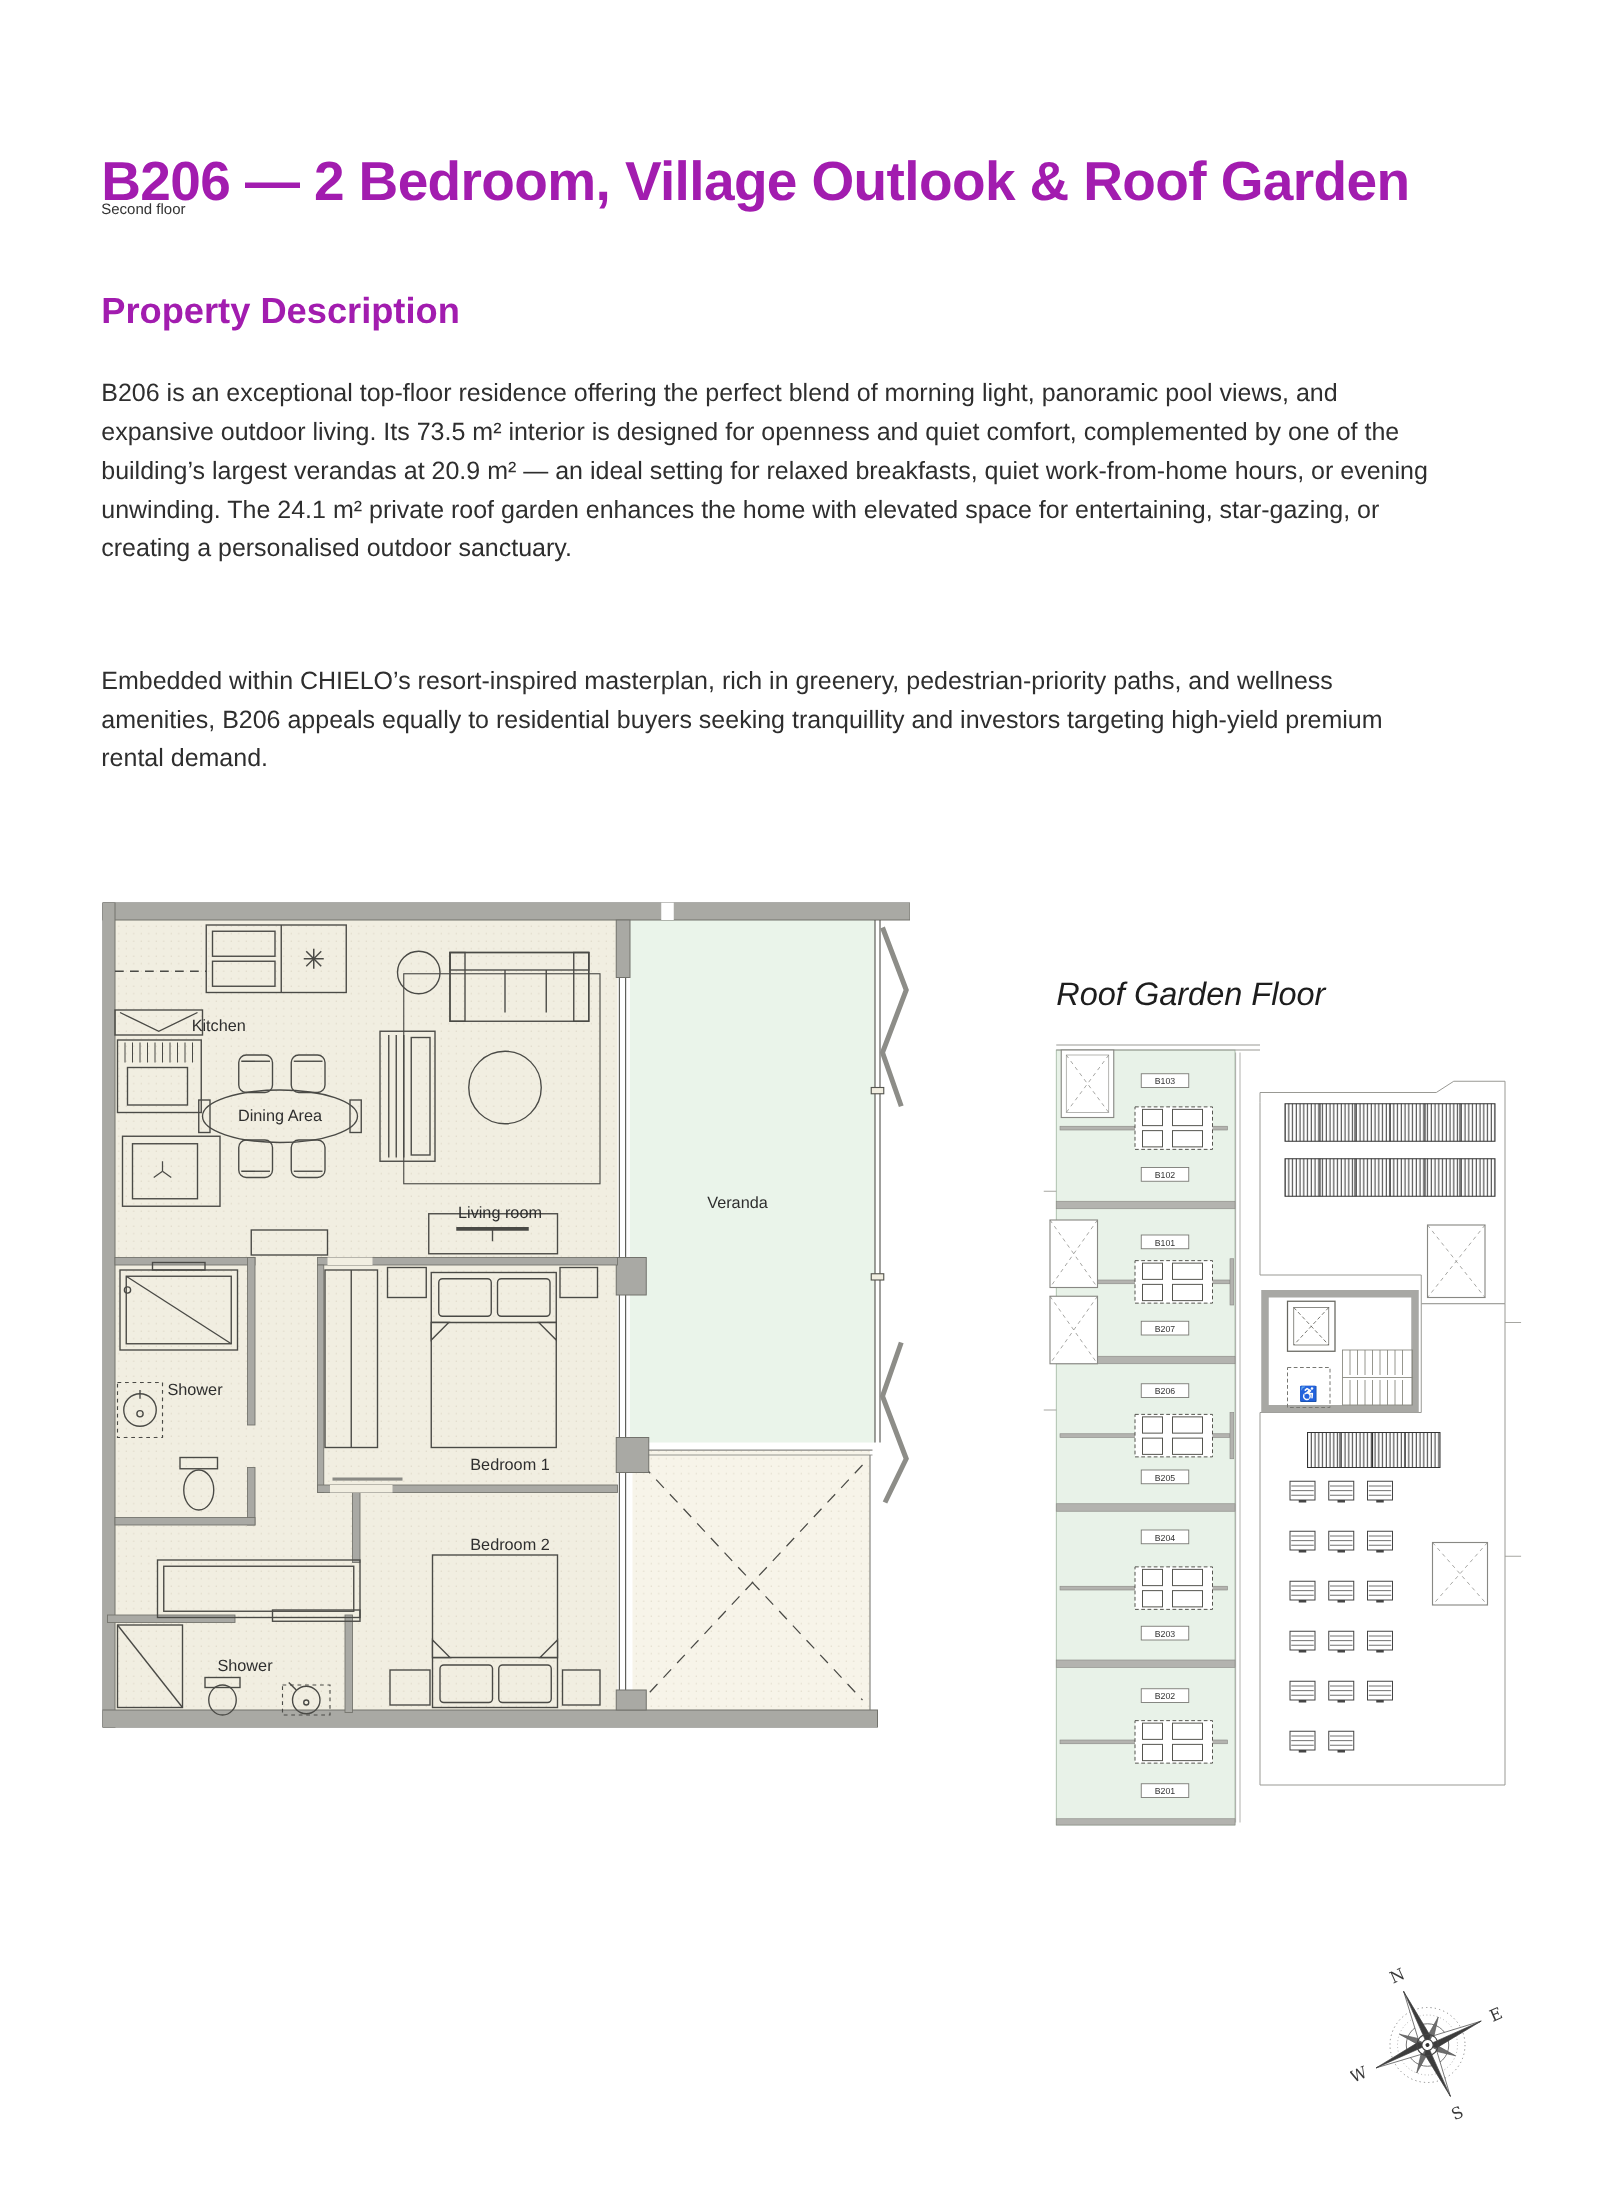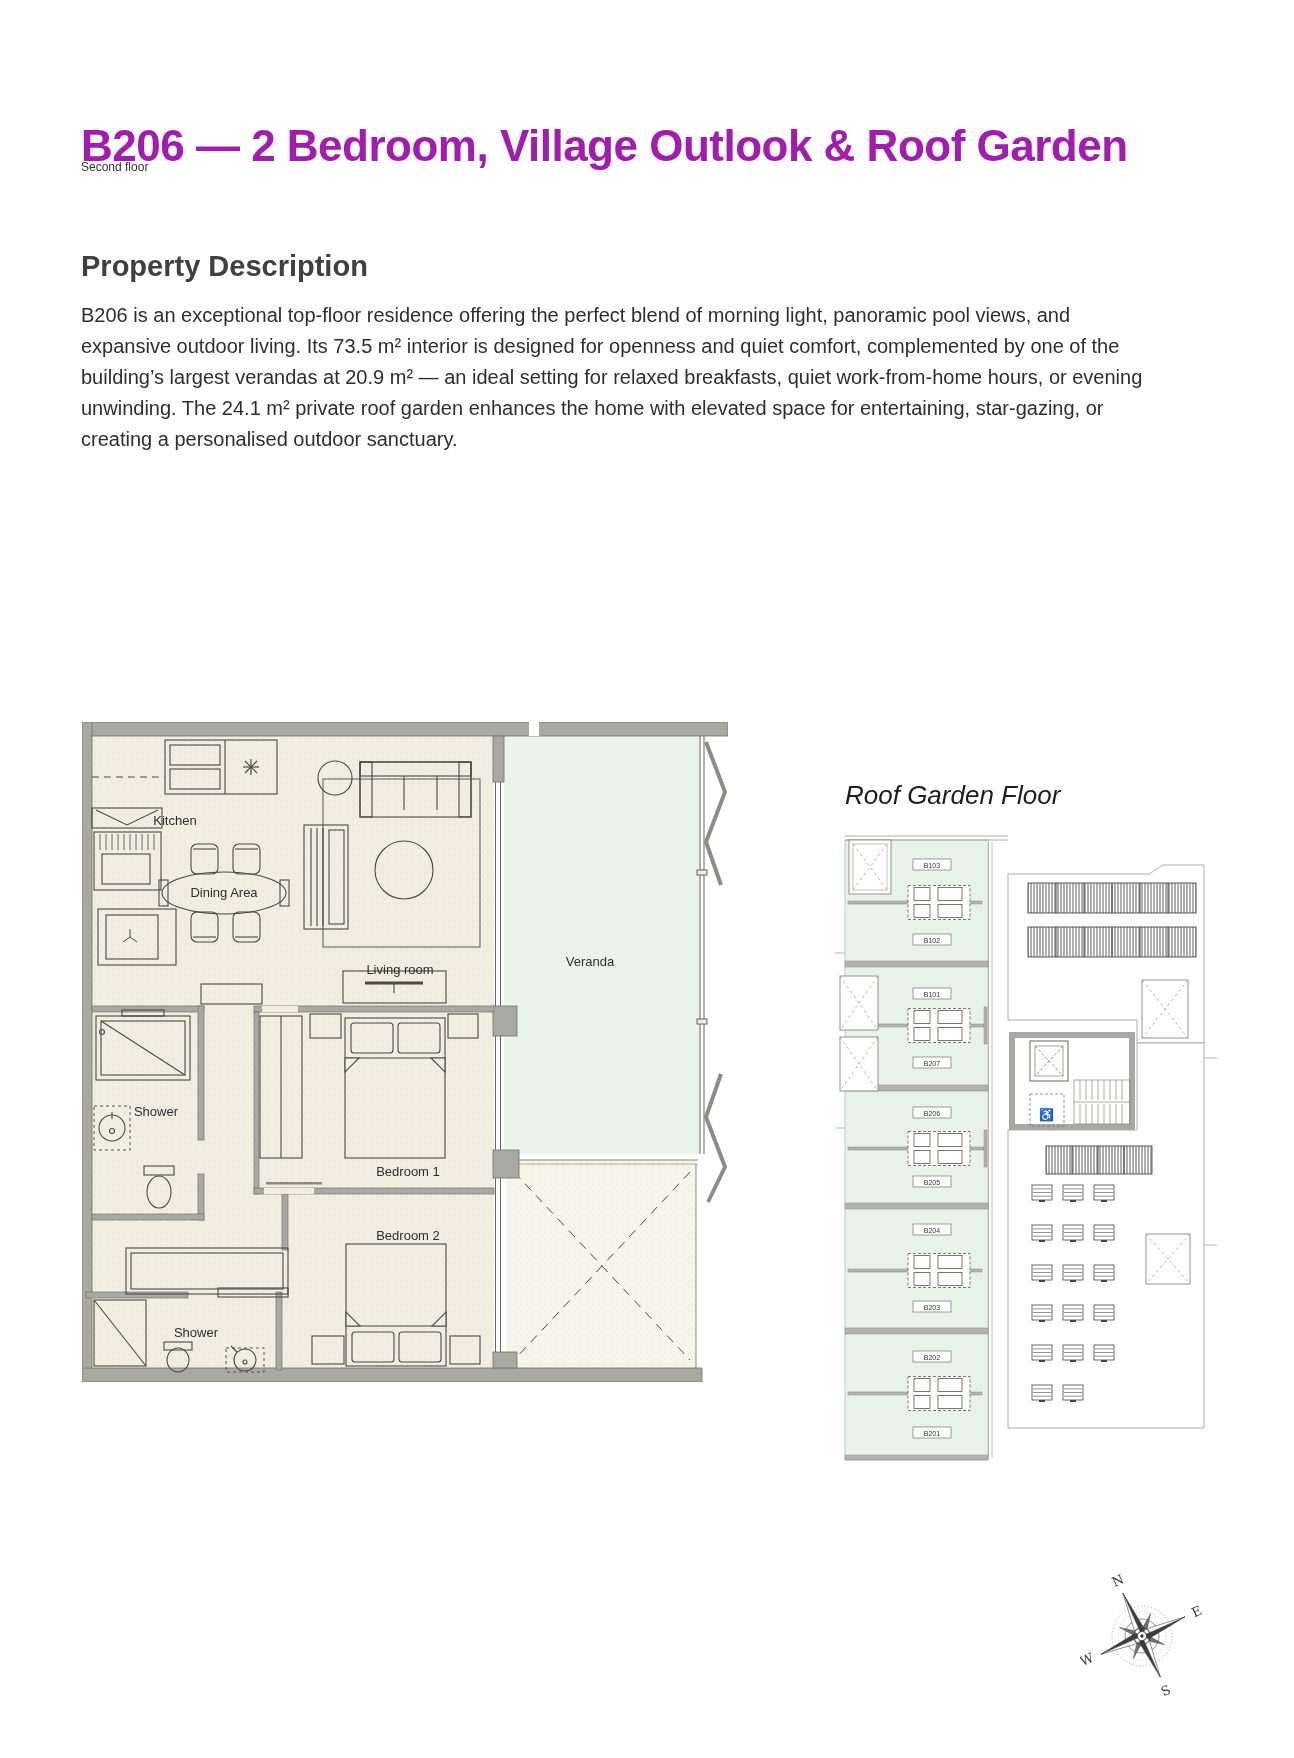--- a/index.html
+++ b/index.html
@@ -8,21 +8,21 @@
     font-family:"Liberation Sans",sans-serif;color:#2b2b2b;overflow:hidden;
   }
   .page-title{
     position:absolute;left:81px;top:92px;font-size:44px;font-weight:bold;
     color:#a21caf;letter-spacing:-0.5px;white-space:nowrap;
   }
   .page-subtitle{
     position:absolute;left:81px;top:160px;font-size:12px;color:#333333;
   }
   .section-heading{
-    position:absolute;left:81px;top:226px;font-size:29px;font-weight:bold;color:#404040;
+    position:absolute;left:81px;top:209px;font-size:29px;font-weight:bold;color:#a21caf;
   }
   .para{
     position:absolute;left:81px;width:1078px;font-size:20px;line-height:31px;color:#2e2e2e;margin-top:12px;
   }
   .para-1{top:288px;}
   .para-2{top:518px;}
   .apartment-plan{position:absolute;left:82px;top:722px;}
   .roof-title{
     position:absolute;left:845px;top:780px;font-size:26px;font-weight:500;color:#1d1d1d;font-style:italic;
   }
@@ -35,20 +35,21 @@
 </style>
 </head>
 <body>
 
 <div class="page">
 
   <h1 class="page-title">B206 — 2 Bedroom, Village Outlook &amp; Roof Garden</h1>
   <div class="page-subtitle">Second floor</div>
   <h2 class="section-heading">Property Description</h2>
   <p class="para para-1">B206 is an exceptional top-floor residence offering the perfect blend of morning light, panoramic pool views, and expansive outdoor living. Its 73.5 m² interior is designed for openness and quiet comfort, complemented by one of the building’s largest verandas at 20.9 m² — an ideal setting for relaxed breakfasts, quiet work-from-home hours, or evening unwinding. The 24.1 m² private roof garden enhances the home with elevated space for entertaining, star-gazing, or creating a personalised outdoor sanctuary.</p>
+  <p class="para para-2">Embedded within CHIELO’s resort-inspired masterplan, rich in greenery, pedestrian-priority paths, and wellness amenities, B206 appeals equally to residential buyers seeking tranquillity and investors targeting high-yield premium rental demand.</p>
 
   <svg class="apartment-plan" width="646" height="660" viewBox="0 0 646 660">
     <defs>
       <pattern id="dots" patternUnits="userSpaceOnUse" width="6" height="6">
         <circle cx="1" cy="1" r="0.55" fill="#c9c3ac" opacity="0.55"></circle>
       </pattern>
       <pattern id="ph" patternUnits="userSpaceOnUse" width="3" height="4">
         <rect width="3" height="4" fill="#ffffff"></rect>
         <line x1="1" y1="0" x2="1" y2="4" stroke="#333" stroke-width="0.8"></line>
       </pattern>

